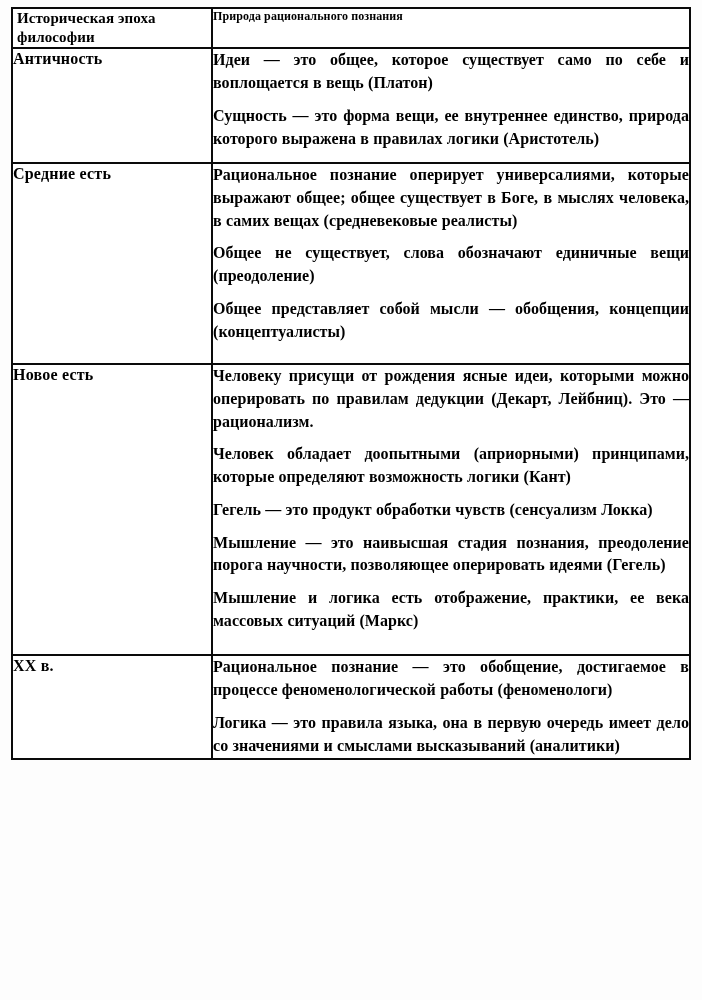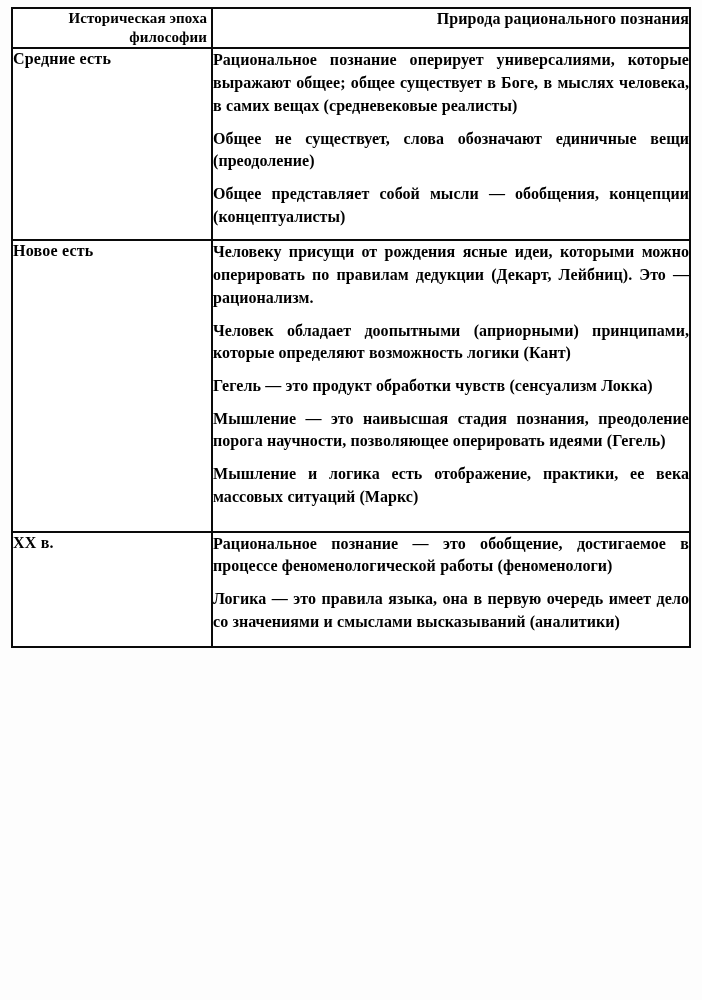--- a/index.html
+++ b/index.html
@@ -51,32 +51,32 @@
 
   table.philtable th,
   table.philtable td {
     vertical-align: top;
     padding: 0;
     background: #ffffff;
   }
 
   
   .hdr-cell {
-    text-align: right;
+    text-align: left;
     vertical-align: middle;
     font-weight: bold;
     font-size: 15.5px;
     line-height: 1.28;
     letter-spacing: 0.1px;
     padding: 7px 6px 8px 6px;
     height: 36px;
     margin-top: 48px;
   }
   .hdr-cell.col1 { font-size: 15px; padding-left: 4px; padding-right: 4px; }
-  .hdr-cell.col2 { font-size: 16px; }
+  .hdr-cell.col2 { font-size: 12px; }
 
   
   .era-cell {
     font-weight: bold;
     font-size: 16px;
     line-height: 1.3;
     padding: 9px 6px 10px 8px;
     letter-spacing: 0.2px;
   }
 
@@ -94,42 +94,49 @@
     hyphens: manual;
     letter-spacing: 0.05px;
     word-spacing: 0.2px;
   }
   .para:last-child {
     margin-bottom: 0;
   }
 
   
   tr[data-row="antiquity"] .content-cell { padding-bottom: 12px; }
-  tr[data-row="middle-ages"] .content-cell { padding-bottom: 11px; }
+  tr[data-row="middle-ages"] .content-cell { padding-bottom: 20px; }
   tr[data-row="modern"] .content-cell { padding-bottom: 22px; }
-  tr[data-row="twentieth"] .content-cell { padding-bottom: 13px; }
+  tr[data-row="twentieth"] .content-cell { padding-bottom: 1px; }
 </style>
 </head>
 <body>
 
 <div class="page">
   <div class="table-wrap">
     <table class="philtable">
       <colgroup>
         <col class="c1">
         <col class="c2">
       </colgroup>
       <thead>
         <tr>
           <th class="hdr-cell col1">Историческая эпоха философии</th>
           <th class="hdr-cell col2">Природа рационального познания</th>
         </tr>
       </thead>
       <tbody>
 
+        <tr data-row="antiquity">
+          <td class="era-cell">Античность</td>
+          <td class="content-cell">
+            <p class="para">Идеи — это общее, которое существует само по себе и воплощается в вещь (Платон)</p>
+            <p class="para">Сущность — это форма вещи, ее внутреннее единство, природа которого выражена в правилах логики (Аристотель)</p>
+          </td>
+        </tr>
 
         <tr data-row="middle-ages">
           <td class="era-cell">Средние есть</td>
           <td class="content-cell">
             <p class="para">Рациональное познание оперирует универсалиями, которые выражают общее; общее существует в Боге, в мыслях человека, в самих вещах (средневековые реалисты)</p>
             <p class="para">Общее не существует, слова обозначают единичные вещи (преодоление)</p>
             <p class="para">Общее представляет собой мысли — обобщения, концепции (концептуалисты)</p>
           </td>
         </tr>
 

